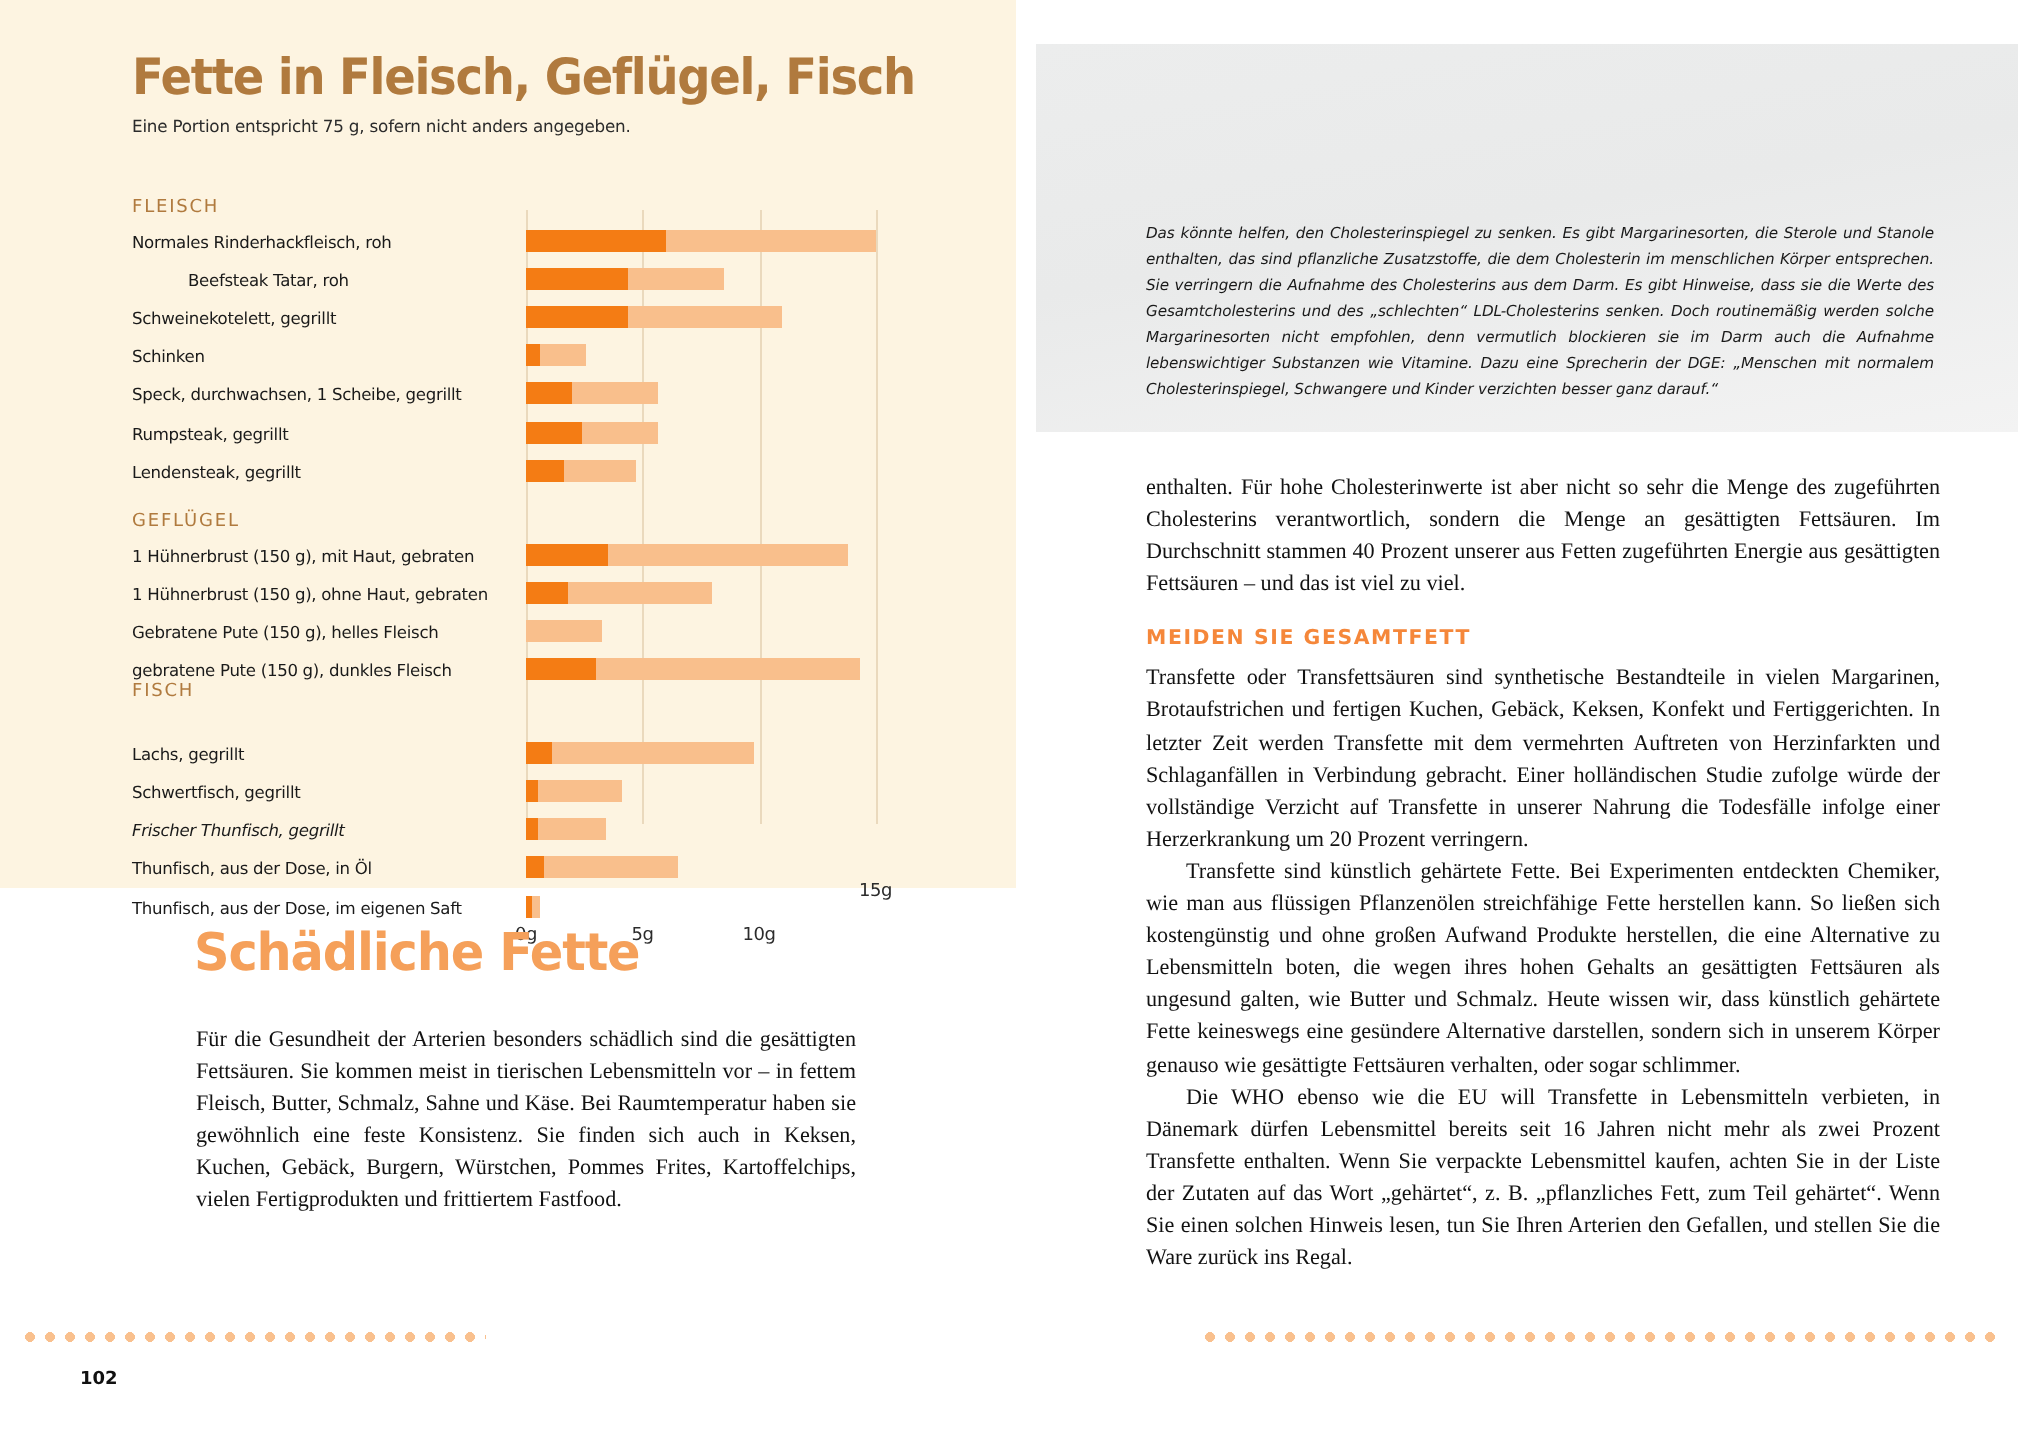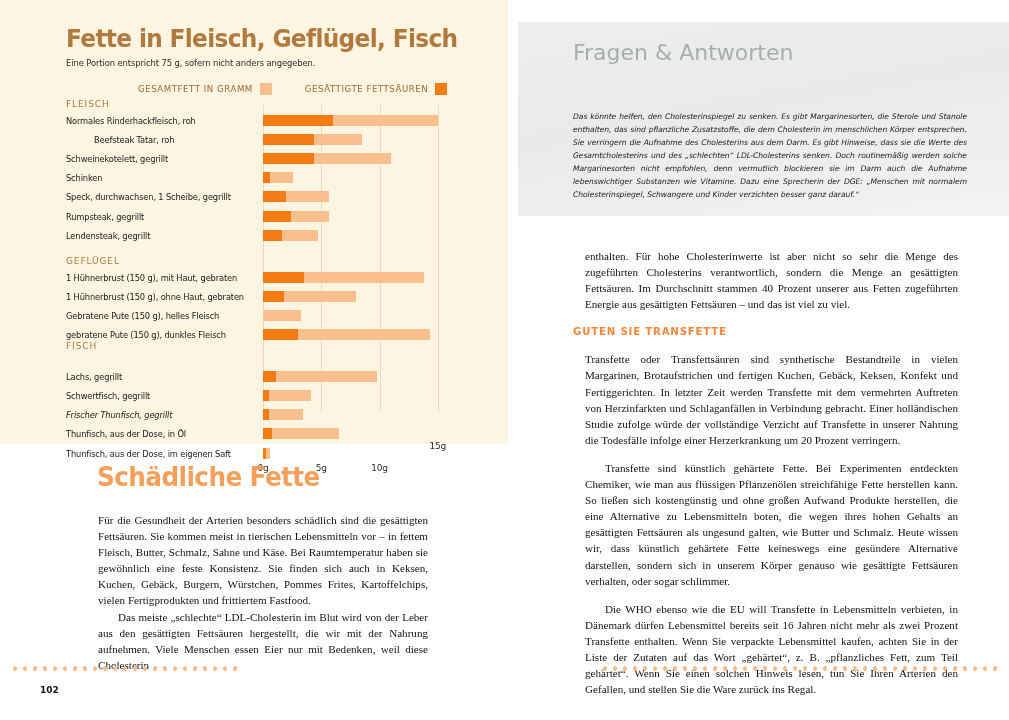--- a/index.html
+++ b/index.html
@@ -173,21 +173,21 @@
   .right-col {
     position: absolute;
     left: 573px; top: 236px;
     width: 397px;
     font-family: "Liberation Serif", serif;
     font-size: 11.1px;
     line-height: 16.1px;
     color: #121212;
     text-align: justify;
   }
-  .right-col p { margin: 12px; }
+  .right-col p { margin: 0; }
   .right-col p.indent { text-indent: 20px; }
   .section-head {
     font-family: "DejaVu Sans", sans-serif;
     font-weight: bold;
     font-size: 10.2px;
     color: #f5873a;
     letter-spacing: 0.8px;
     margin: 13px 0 4px 0;
     line-height: 14px;
   }
@@ -235,31 +235,20 @@
 </style>
 </head>
 <body>
 
 <div class="page">
 
   <div class="cream-panel">
     <div class="chart-title">Fette in Fleisch, Geflügel, Fisch</div>
     <div class="chart-subtitle">Eine Portion entspricht 75 g, sofern nicht anders angegeben.</div>
 
-    <div class="legend">
-      <div class="item">
-        <span>GESAMTFETT IN GRAMM</span>
-        <span class="sw" id="sw-total" style="background: rgb(249, 191, 140);"></span>
-      </div>
-      <div class="gap"></div>
-      <div class="item">
-        <span>GESÄTTIGTE FETTSÄUREN</span>
-        <span class="sw" id="sw-sat" style="background: rgb(244, 124, 20);"></span>
-      </div>
-    </div>
 
     <div class="chart" id="chart-plot">
         <div class="gridline" style="left: 263px; top: 105px; height: 307px;"></div>
         <div class="gridline" style="left: 321.25px; top: 105px; height: 307px;"></div>
         <div class="gridline" style="left: 379.5px; top: 105px; height: 307px;"></div>
         <div class="gridline" style="left: 437.75px; top: 105px; height: 307px;"></div>
         <div class="grp-label" style="top: 99px;">FLEISCH</div>
         <div class="row-label" style="top: 116px;">Normales Rinderhackfleisch, roh</div>
         <div class="bar-total" style="left: 263px; top: 115px; width: 174.75px; background: rgb(249, 191, 140);"></div>
         <div class="bar-sat" style="left: 263px; top: 115px; width: 69.9px; background: rgb(244, 124, 20);"></div>
@@ -312,30 +301,28 @@
         <div class="axis-tick" style="left: 263px; top: 419px;">0g</div>
         <div class="axis-tick" style="left: 321.25px; top: 419px;">5g</div>
         <div class="axis-tick" style="left: 379.5px; top: 419px;">10g</div>
         <div class="axis-tick" style="left: 437.75px; top: 397px;">15g</div>
       </div>
   </div>
 
   <div class="sub-head">Schädliche Fette</div>
   <div class="left-body" id="left-body">
       <p>Für die Gesundheit der Arterien besonders schädlich sind die gesättigten Fettsäuren. Sie kommen meist in tierischen Lebensmitteln vor – in fettem Fleisch, Butter, Schmalz, Sahne und Käse. Bei Raumtemperatur haben sie gewöhnlich eine feste Konsistenz. Sie finden sich auch in Keksen, Kuchen, Gebäck, Burgern, Würstchen, Pommes Frites, Kartoffelchips, vielen Fertigprodukten und frittiertem Fastfood.</p>
-      <p>Das meiste „schlechte“ LDL-Cholesterin im Blut wird von der Leber aus den gesättigten Fettsäuren hergestellt, die wir mit der Nahrung aufnehmen. Viele Menschen essen Eier nur mit Bedenken, weil diese Cholesterin</p>
     </div>
 
   <div class="gray-box"></div>
-  <div class="qa-title">Fragen &amp; Antworten</div>
   <div class="qa-answer">Das könnte helfen, den Cholesterinspiegel zu senken. Es gibt Margarinesorten, die Sterole und Stanole enthalten, das sind pflanzliche Zusatzstoffe, die dem Cholesterin im menschlichen Körper entsprechen. Sie verringern die Aufnahme des Cholesterins aus dem Darm. Es gibt Hinweise, dass sie die Werte des Gesamtcholesterins und des „schlechten“ LDL-Cholesterins senken. Doch routinemäßig werden solche Margarinesorten nicht empfohlen, denn vermutlich blockieren sie im Darm auch die Aufnahme lebenswichtiger Substanzen wie Vitamine. Dazu eine Sprecherin der DGE: „Menschen mit normalem Cholesterinspiegel, Schwangere und Kinder verzichten besser ganz darauf.“</div>
 
   <div class="right-col" id="right-col">
       <p>enthalten. Für hohe Cholesterinwerte ist aber nicht so sehr die Menge des zugeführten Cholesterins verantwortlich, sondern die Menge an gesättigten Fettsäuren. Im Durchschnitt stammen 40 Prozent unserer aus Fetten zugeführten Energie aus gesättigten Fettsäuren – und das ist viel zu viel.</p>
-      <div class="section-head">GUTEN SIE TRANSFETTE</div>
+      <div class="section-head">MEIDEN SIE GESAMTFETT</div>
       <p>Transfette oder Transfettsäuren sind synthetische Bestandteile in vielen Margarinen, Brotaufstrichen und fertigen Kuchen, Gebäck, Keksen, Konfekt und Fertiggerichten. In letzter Zeit werden Transfette mit dem vermehrten Auftreten von Herzinfarkten und Schlaganfällen in Verbindung gebracht. Einer holländischen Studie zufolge würde der vollständige Verzicht auf Transfette in unserer Nahrung die Todesfälle infolge einer Herzerkrankung um 20 Prozent verringern.</p>
       <p class="indent">Transfette sind künstlich gehärtete Fette. Bei Experimenten entdeckten Chemiker, wie man aus flüssigen Pflanzenölen streichfähige Fette herstellen kann. So ließen sich kostengünstig und ohne großen Aufwand Produkte herstellen, die eine Alternative zu Lebensmitteln boten, die wegen ihres hohen Gehalts an gesättigten Fettsäuren als ungesund galten, wie Butter und Schmalz. Heute wissen wir, dass künstlich gehärtete Fette keineswegs eine gesündere Alternative darstellen, sondern sich in unserem Körper genauso wie gesättigte Fettsäuren verhalten, oder sogar schlimmer.</p>
       <p class="indent">Die WHO ebenso wie die EU will Transfette in Lebensmitteln verbieten, in Dänemark dürfen Lebensmittel bereits seit 16 Jahren nicht mehr als zwei Prozent Transfette enthalten. Wenn Sie verpackte Lebensmittel kaufen, achten Sie in der Liste der Zutaten auf das Wort „gehärtet“, z. B. „pflanzliches Fett, zum Teil gehärtet“. Wenn Sie einen solchen Hinweis lesen, tun Sie Ihren Arterien den Gefallen, und stellen Sie die Ware zurück ins Regal.</p>
     </div>
 
   <div class="dots left"></div>
   <div class="dots right"></div>
 
   <div class="folio-left">102</div>
 

